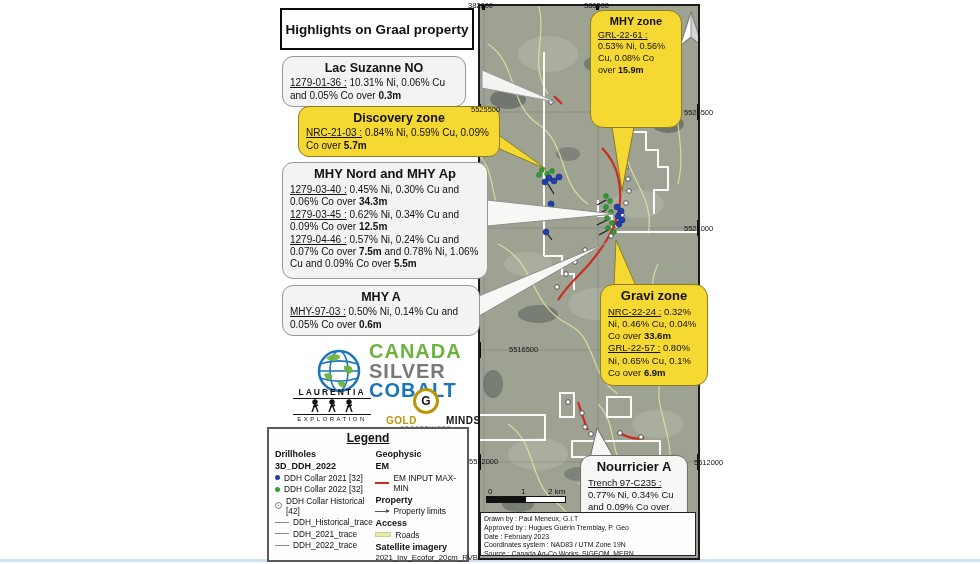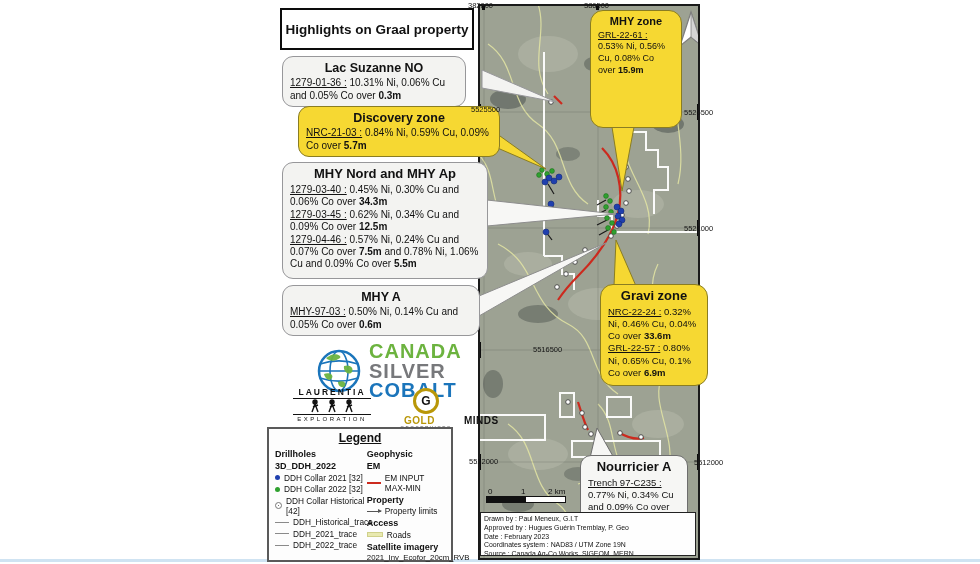--- a/index.html
+++ b/index.html
@@ -30,23 +30,23 @@
   #cscLogo{position:absolute;left:316px;top:342px;display:flex;align-items:center;gap:7px;z-index:3;}
   #cscText{font-weight:bold;font-size:20px;line-height:0.98;letter-spacing:1px;}
   #laurentia{position:absolute;left:293px;top:387px;width:78px;text-align:center;z-index:3;}
   #laurentia .nm{font-weight:bold;font-size:8.5px;letter-spacing:2px;border-bottom:1px solid #111;padding-bottom:1px;}
   #laurentia .sub{font-size:6px;letter-spacing:2.5px;border-top:1px solid #111;padding-top:1px;}
   #goldminds{position:absolute;left:386px;top:388px;width:80px;text-align:center;z-index:3;}
   .gm-circle{width:20px;height:20px;border:3px solid #b99708;border-radius:50%;margin:0 auto 1px;
              display:flex;align-items:center;justify-content:center;font-weight:bold;font-size:12px;color:#111;background:#fff;}
   #goldminds .nm{font-weight:bold;font-size:10px;letter-spacing:0.5px;}
   #goldminds .sub{font-size:4.8px;letter-spacing:1.5px;color:#555;}
-  .gold{color:#b99708;margin-left:18px;} .dark{color:#111;padding-left:29px;}
+  .gold{color:#b99708;} .dark{color:#111;padding-left:29px;}
   
-  #legend{position:absolute;left:267px;top:427px;width:186px;height:135px;background:#fdfdfd;border:2px solid #5a5a5a;
+  #legend{position:absolute;left:267px;top:427px;width:202px;height:135px;background:#fdfdfd;border:2px solid #5a5a5a;
           z-index:3;box-sizing:border-box;padding:2px 6px;font-size:8.3px;}
   #legend .ltitle{text-align:center;font-weight:bold;font-size:12px;text-decoration:underline;margin-bottom:2px;}
   #legend .cols{display:flex;}
   #legend .colL{width:54%;} #legend .colR{width:46%;}
   #legend .hdr{font-weight:bold;font-size:9px;margin:2px 0 1px;}
   #legend .row{display:flex;align-items:center;gap:4px;margin:1.5px 0;}
   .mk{flex:0 0 auto;}
   .dot{width:5px;height:5px;border-radius:50%;}
   .dot.blue{background:#1f3fae;} .dot.green{background:#2fa12f;}
   .dot.hist{width:5px;height:5px;border:1px solid #777;background:radial-gradient(circle,#777 22%,#fff 28%);}
@@ -212,21 +212,21 @@
         <polygon points="213,8 224,42 213,33" fill="#d4d4d4" stroke="#7d7d7d" stroke-width="0.8"></polygon>
       </g>
 
       <rect x="1" y="1" width="220" height="554" fill="none" stroke="#1a1a1a" stroke-width="2"></rect>
     </svg>
   </div>
 
   <div class="coord" style="left:468px;top:1px;">382000</div>
   <div class="coord" style="left:584px;top:1px;">386500</div>
   <div class="coord" style="left:471px;top:105px;">5525500</div>
-  <div class="coord" style="left:493px;top:345px;padding-left:40px;">5516500</div>
+  <div class="coord" style="left:469px;top:345px;padding-left:40px;">5516500</div>
   <div class="coord" style="left:469px;top:457px;">5512000</div>
   <div class="coord" style="left:684px;top:108px;">5525500</div>
   <div class="coord" style="left:684px;top:224px;">5521000</div>
   <div class="coord" style="left:694px;top:458px;">5512000</div>
 
   <svg id="tails">
     <polygon points="482,70 482,88 556,102" fill="#f3f3f1" stroke="#97979a" stroke-width="1"></polygon>
     <polygon points="486,126 486,143 546,169" fill="#f6d832" stroke="#8a7d22" stroke-width="1"></polygon>
     <polygon points="487,200 487,226 616,214" fill="#f7f7f5" stroke="#8d8d8d" stroke-width="1"></polygon>
     <polygon points="479,296 479,316 606,243" fill="#f7f7f5" stroke="#8d8d8d" stroke-width="1"></polygon>

